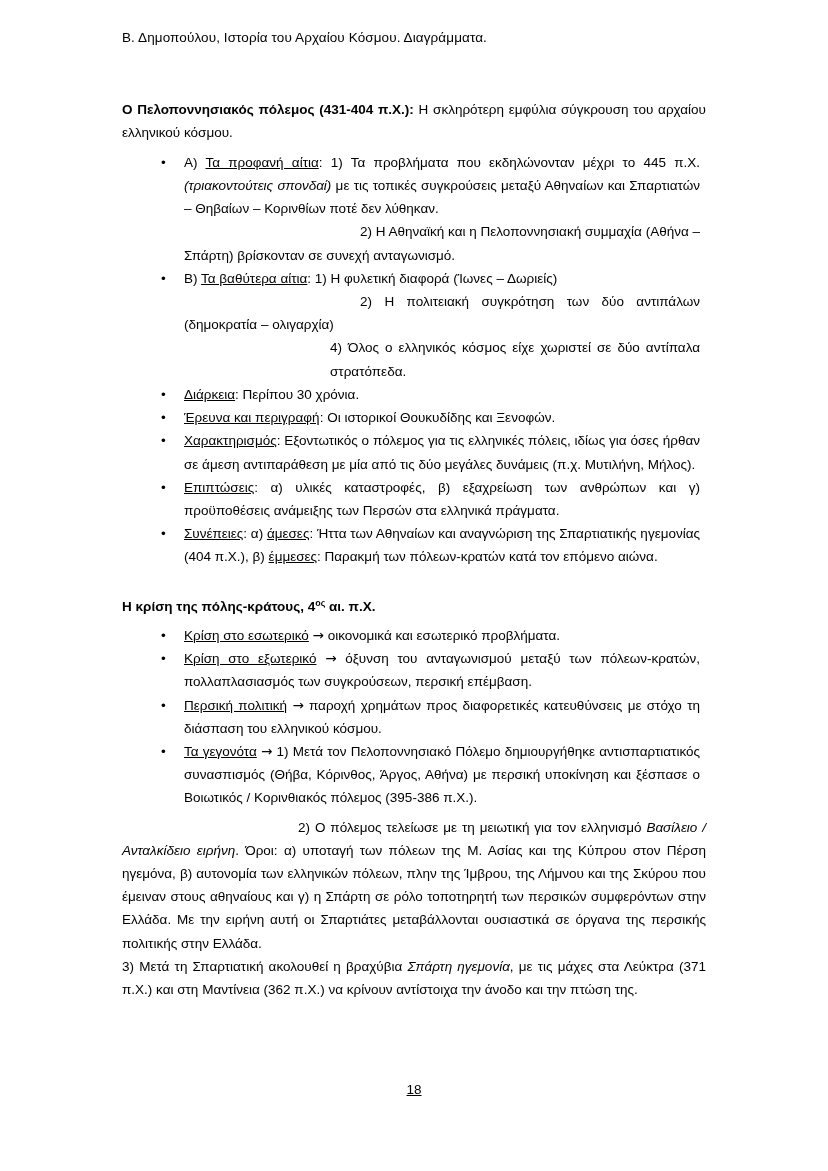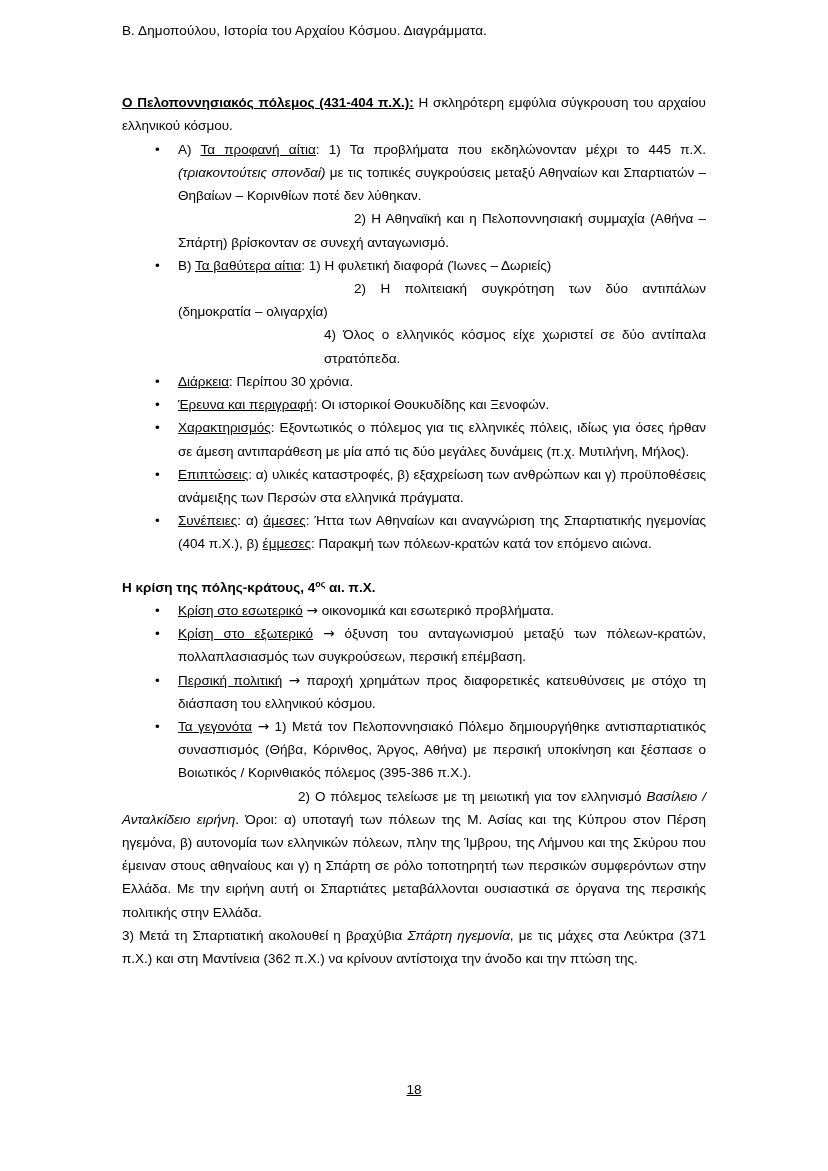--- a/index.html
+++ b/index.html
@@ -21,21 +21,21 @@
   }
   .content {
     position: absolute;
     left: 122px;
     top: 0;
     width: 584px;
   }
   .doc-header {
     font-size: 13.5px;
     line-height: 1.5;
-    padding-top: 21px;
+    padding-top: 28px;
     letter-spacing: 0.1px;
   }
   .section-title {
     font-size: 13.5px;
     line-height: 1.72;
     font-weight: bold;
     text-align: justify;
     text-justify: inter-word;
   }
   .section-title .normal {
@@ -45,21 +45,21 @@
     font-size: 13.5px;
     line-height: 1.72;
     text-align: justify;
     text-justify: inter-word;
   }
   .gap-lg { height: 50px; }
   .gap-md { height: 20px; }
 
   ul.bullets {
     list-style: none;
-    margin: 0;
+    margin: 6px;
     padding: 0;
   }
   ul.bullets > li {
     position: relative;
     padding-left: 56px;
     font-size: 13.5px;
     line-height: 1.72;
     text-align: justify;
     text-justify: inter-word;
     margin: 0;
@@ -79,21 +79,21 @@
     text-justify: inter-word;
   }
   .sub-hang {
     display: block;
     text-indent: 176px;
     text-align: justify;
     text-justify: inter-word;
   }
   .u { text-decoration: underline; }
   .i { font-style: italic; }
-  .b { font-weight: bold; text-decoration: underline; }
+  .b { font-weight: bold; }
   sup {
     font-size: 0.66em;
     vertical-align: super;
     line-height: 0;
   }
   .arrow { font-family: "DejaVu Sans", sans-serif; }
   .page-number {
     position: absolute;
     left: 0;
     right: 0;

